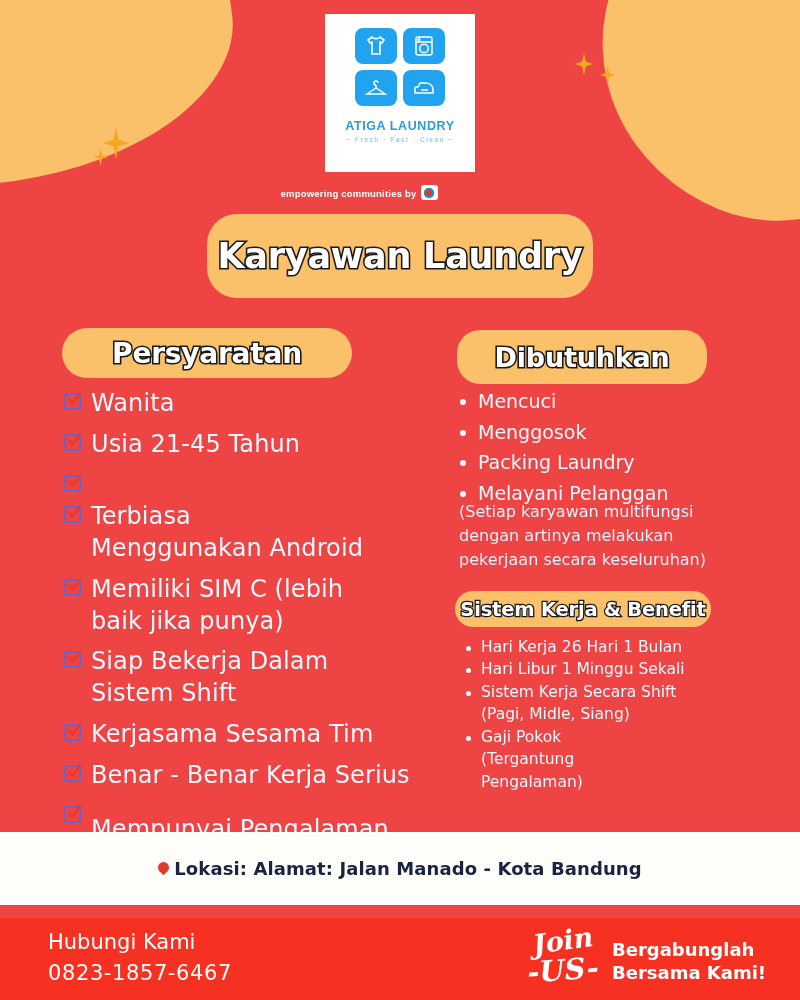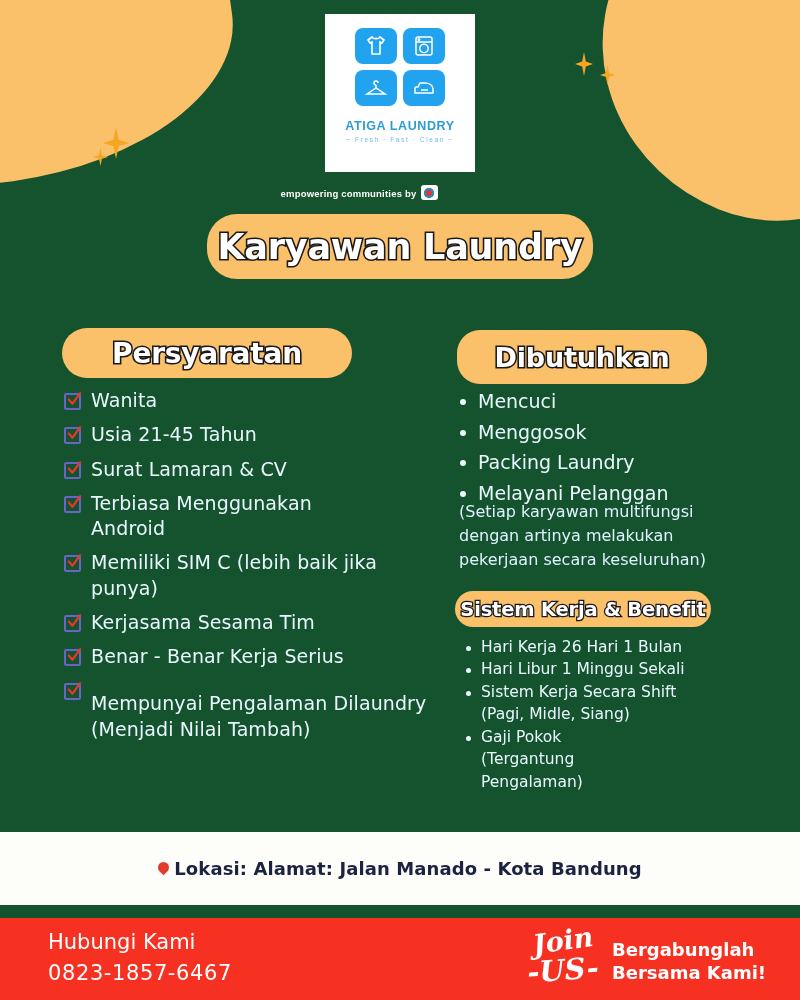--- a/index.html
+++ b/index.html
@@ -6,21 +6,21 @@
   html,body { width:800px; height:1000px; }
   body {
     font-family:"DejaVu Sans", sans-serif;
     background:#0b9ced;
     position:relative;
     overflow:hidden;
   }
   #poster {
     position:absolute; inset:0;
     width:800px; height:1000px;
-    background:#14532d;
+    background:#ef4444;
     overflow:hidden;
     text-decoration:underline;
   }
 
   
   .blob { position:absolute; background:#fbc06a; pointer-events:none; }
   .blob-tl {
     top:-150px; left:-210px;
     width:440px; height:330px;
     border-radius:50% 55% 60% 50% / 55% 60% 45% 50%;
@@ -69,39 +69,39 @@
   }
   .bubble {
     font-family:"DejaVu Sans", sans-serif;
     font-weight:700;
     color:#ffffff;
     -webkit-text-stroke:3.2px #1a1a1a;
     paint-order:stroke fill;
     letter-spacing:-0.2px;
   }
 
-  #title-banner { position:absolute; left:207px; top:214px; width:386px; height:65px; }
+  #title-banner { position:absolute; left:207px; top:214px; width:386px; height:84px; }
   #title-banner .bubble { font-size:35px; }
 
   #req-banner { position:absolute; left:62px; top:328px; width:290px; height:50px; border-radius:25px;}
   #req-banner .bubble { font-size:28px; }
 
   #need-banner { position:absolute; left:457px; top:330px; width:250px; height:54px; border-radius:23px;}
   #need-banner .bubble { font-size:27px; }
 
   #sys-banner { position:absolute; left:455px; top:591px; width:256px; height:36px; border-radius:18px;}
   #sys-banner .bubble { font-size:19.5px; -webkit-text-stroke:2.6px #1a1a1a; }
 
   
   #req-list { position:absolute; left:64px; top:388px; width:400px; }
   .req-item { display:flex; align-items:flex-start; margin-bottom:9px; }
   .chk { flex:0 0 auto; width:17px; height:17px; margin-top:5px; margin-right:10px; position:relative; }
   .chk .box { position:absolute; inset:0; border:2.2px solid #6a63c8; border-radius:2px; }
   .chk .tick { position:absolute; left:2px; top:-2px; width:17px; height:17px; }
-  .req-text { font-family:"DejaVu Sans", sans-serif; font-size:19px; color:#e9f8ff;
+  .req-text { font-family:"DejaVu Sans", sans-serif; font-size:24px; color:#e9f8ff;
     line-height:1.33; letter-spacing:.1px; }
 
   
   #need-list { position:absolute; left:460px; top:388px; width:300px; }
   .bul-item { display:flex; align-items:flex-start; margin-bottom:3px; }
   .dot { flex:0 0 auto; width:6px; height:6px; border-radius:50%; background:#e9f8ff;
     margin-top:11px; margin-right:12px; }
   .need-text { font-family:"DejaVu Sans", sans-serif; font-size:19px; color:#e9f8ff; line-height:1.45; }
 
   #multi-note { position:absolute; left:459px; top:500px; width:290px;
@@ -211,39 +211,47 @@
       </span>
       <span class="req-text">Usia 21-45 Tahun</span>
     </div>
     <div class="req-item">
       <span class="chk">
         <span class="box"></span>
         <svg class="tick" viewBox="0 0 24 24" fill="none" stroke="#e8372c" stroke-width="3" stroke-linecap="round" stroke-linejoin="round">
             <polyline points="4,12 9,18 20,3"></polyline>
           </svg>
       </span>
-      <span class="req-text">Surat Lamaran &amp; CV</span>
     </div>
     <div class="req-item">
       <span class="chk">
         <span class="box"></span>
         <svg class="tick" viewBox="0 0 24 24" fill="none" stroke="#e8372c" stroke-width="3" stroke-linecap="round" stroke-linejoin="round">
             <polyline points="4,12 9,18 20,3"></polyline>
           </svg>
       </span>
       <span class="req-text" style="max-width:272px;display:inline-block;">Terbiasa Menggunakan Android</span>
     </div>
     <div class="req-item">
       <span class="chk">
         <span class="box"></span>
         <svg class="tick" viewBox="0 0 24 24" fill="none" stroke="#e8372c" stroke-width="3" stroke-linecap="round" stroke-linejoin="round">
             <polyline points="4,12 9,18 20,3"></polyline>
           </svg>
       </span>
       <span class="req-text" style="max-width:300px;display:inline-block;">Memiliki SIM C (lebih baik jika punya)</span>
+    </div>
+    <div class="req-item">
+      <span class="chk">
+        <span class="box"></span>
+        <svg class="tick" viewBox="0 0 24 24" fill="none" stroke="#e8372c" stroke-width="3" stroke-linecap="round" stroke-linejoin="round">
+            <polyline points="4,12 9,18 20,3"></polyline>
+          </svg>
+      </span>
+      <span class="req-text" style="max-width:240px;display:inline-block;">Siap Bekerja Dalam Sistem Shift</span>
     </div>
     <div class="req-item" style="margin-top:6px;">
       <span class="chk">
         <span class="box"></span>
         <svg class="tick" viewBox="0 0 24 24" fill="none" stroke="#e8372c" stroke-width="3" stroke-linecap="round" stroke-linejoin="round">
             <polyline points="4,12 9,18 20,3"></polyline>
           </svg>
       </span>
       <span class="req-text">Kerjasama Sesama Tim</span>
     </div>

